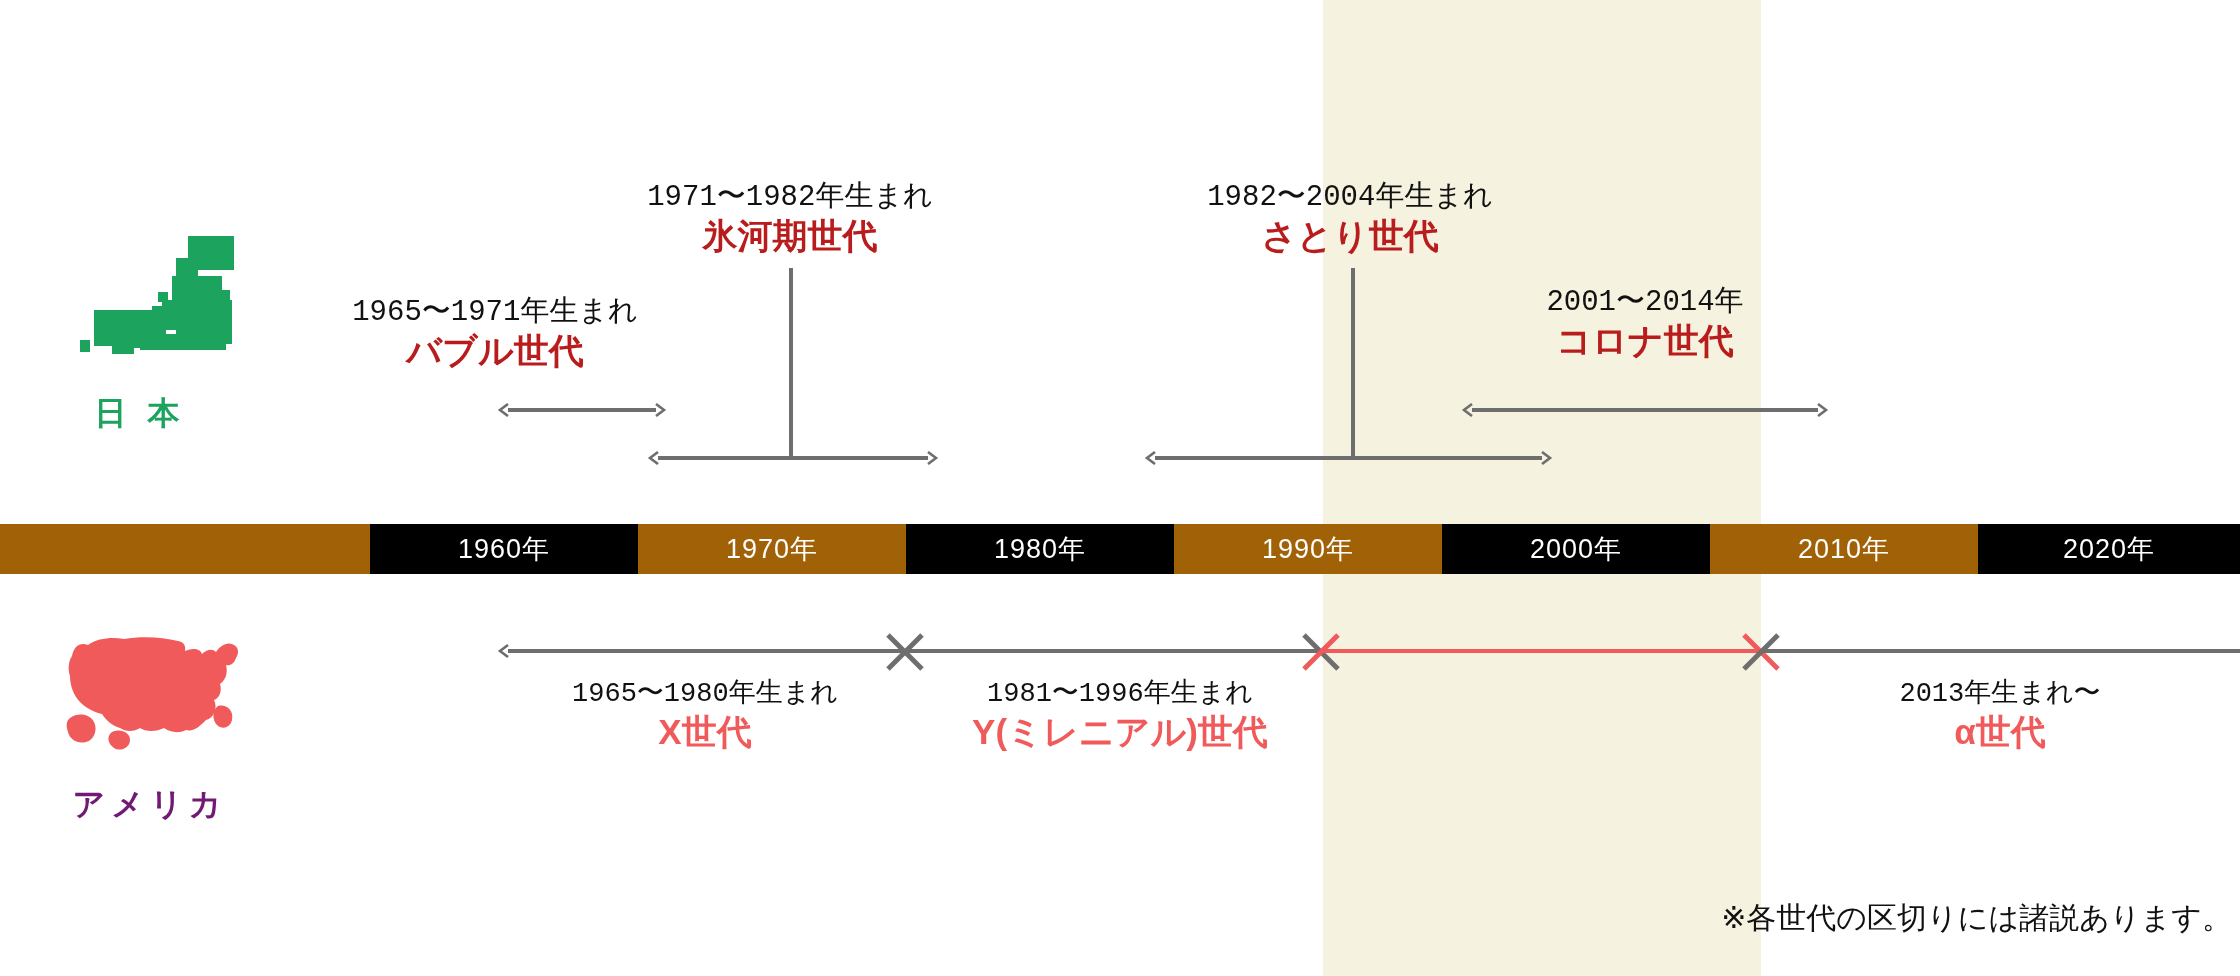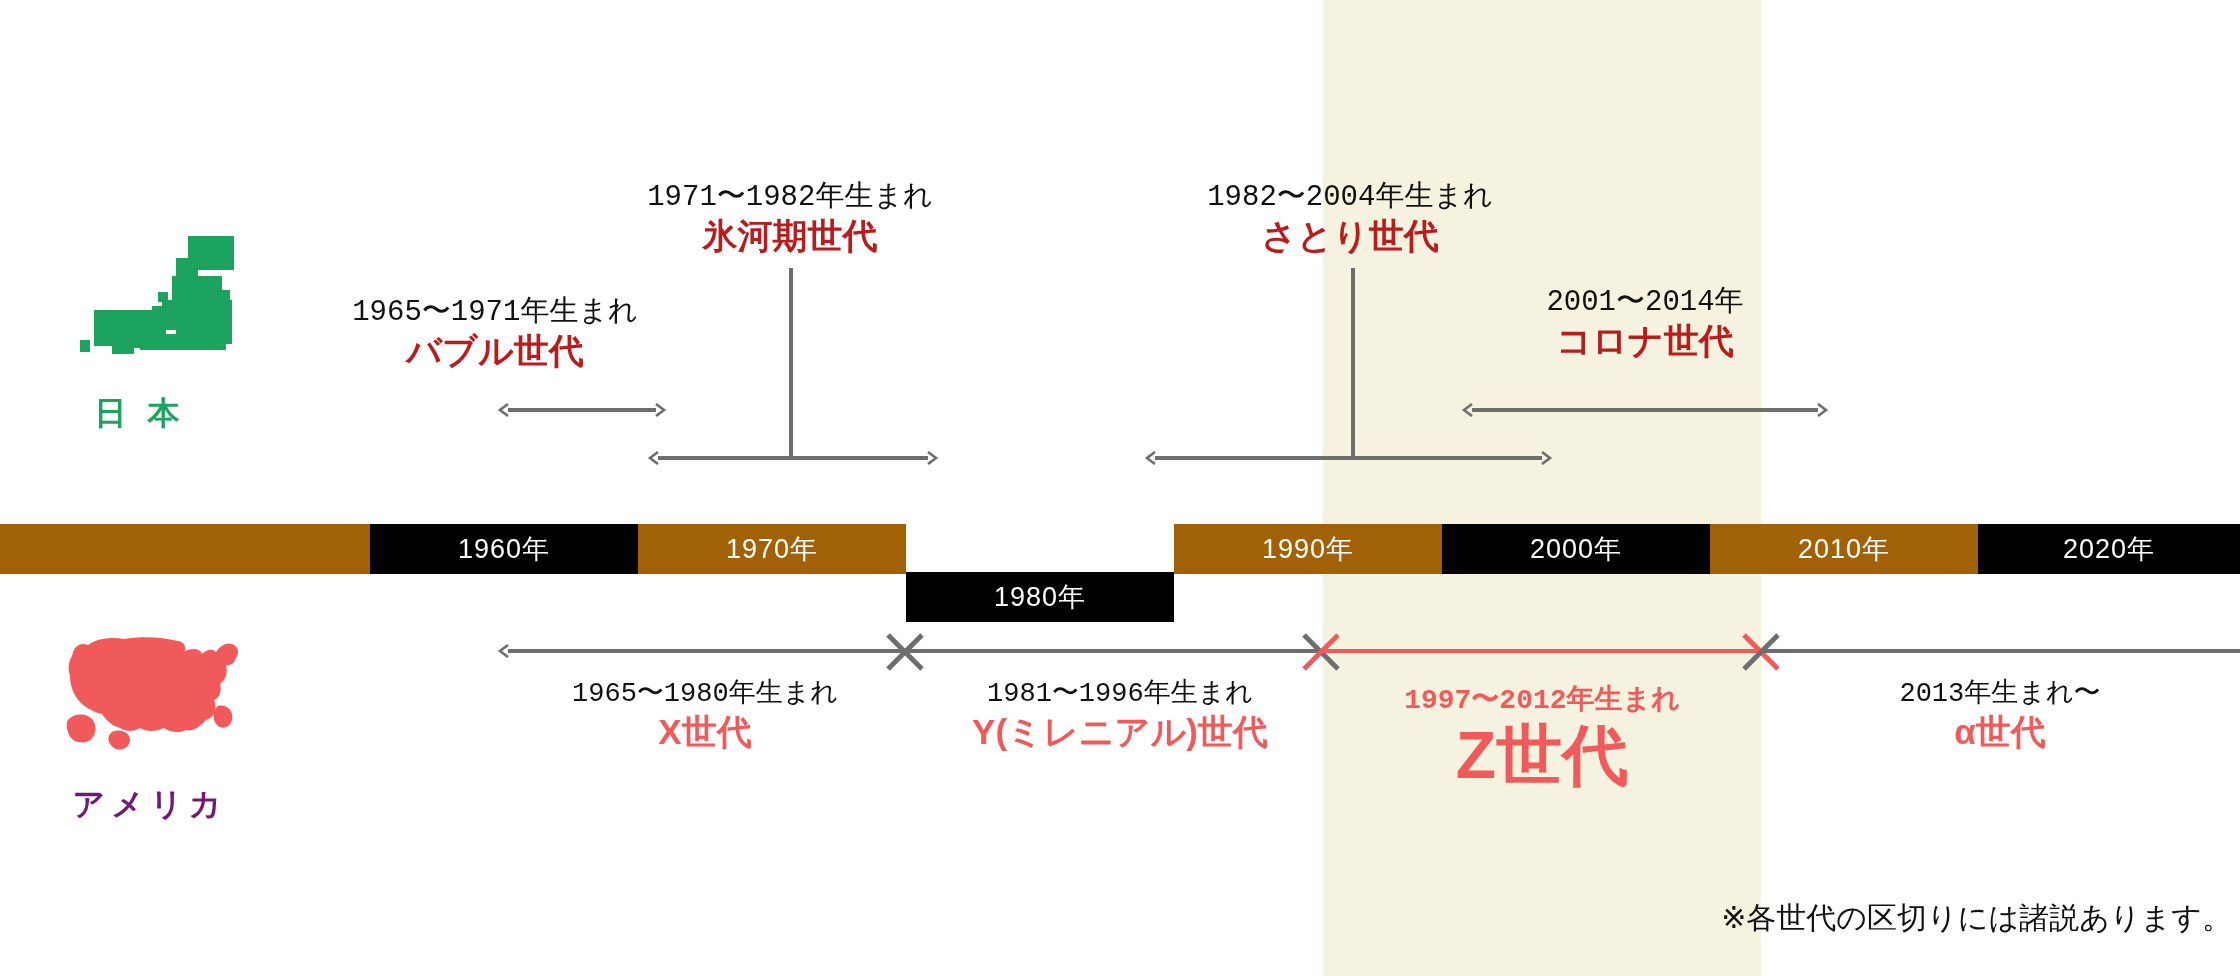--- a/index.html
+++ b/index.html
@@ -116,21 +116,21 @@
       <path fill="#f15a5a" d="M168 78 C176 76, 184 82, 182 92 C180 100, 172 102, 167 97
         C162 92, 162 82, 168 78 Z"></path>
     </svg>
     <div class="cname">アメリカ</div>
   </div>
 
   <div class="timeline-bar">
     <div class="tl-seg gray" style="left:0px;width:370px;"></div>
     <div class="tl-seg dark" style="left:370px;width:268px;">1960年</div>
     <div class="tl-seg gray" style="left:638px;width:268px;">1970年</div>
-    <div class="tl-seg dark" style="left:906px;width:268px;margin-top:48px;">1980年</div>
+    <div class="tl-seg dark" style="left:906px;width:268px;">1980年</div>
     <div class="tl-seg gray" style="left:1174px;width:268px;">1990年</div>
     <div class="tl-seg dark" style="left:1442px;width:268px;">2000年</div>
     <div class="tl-seg gray" style="left:1710px;width:268px;">2010年</div>
     <div class="tl-seg dark" style="left:1978px;width:262px;">2020年</div>
   </div>
 
   <svg class="overlay">
     <defs>
       <marker id="ahL" markerWidth="14" markerHeight="14" refX="11" refY="7" orient="auto" markerUnits="userSpaceOnUse">
         <polyline points="11,1 3,7 11,13" fill="none" stroke="#6e6e6e" stroke-width="2.6"></polyline>
@@ -219,24 +219,20 @@
   <div class="label us" style="left:505px;top:678px;width:400px;">
     <div class="years">1965〜1980年生まれ</div>
     <div class="gen">X世代</div>
   </div>
 
   <div class="label us" style="left:920px;top:678px;width:400px;">
     <div class="years">1981〜1996年生まれ</div>
     <div class="gen">Y(ミレニアル)世代</div>
   </div>
 
-  <div class="label us z-gen" style="left:1342px;top:684px;width:400px;">
-    <div class="years">1997〜2012年生まれ</div>
-    <div class="gen">Z世代</div>
-  </div>
 
   <div class="label us" style="left:1800px;top:678px;width:400px;">
     <div class="years">2013年生まれ〜</div>
     <div class="gen">α世代</div>
   </div>
 
   <div class="footnote">※各世代の区切りには諸説あります。</div>
 
 </div>
 

